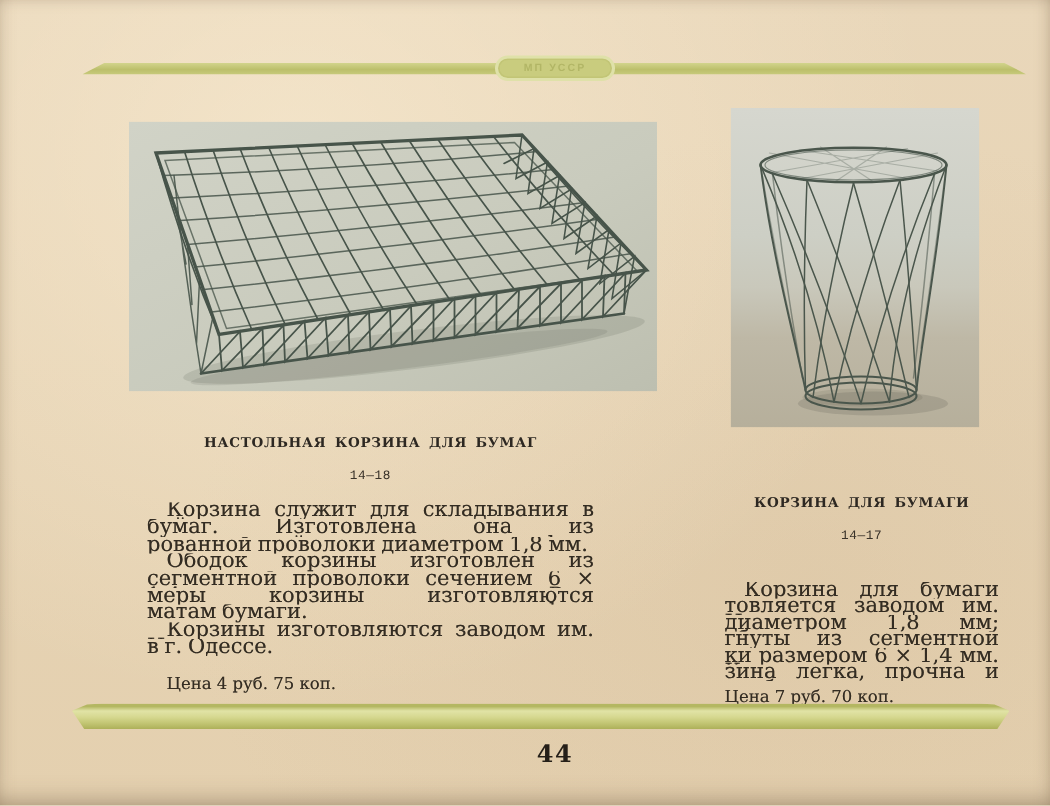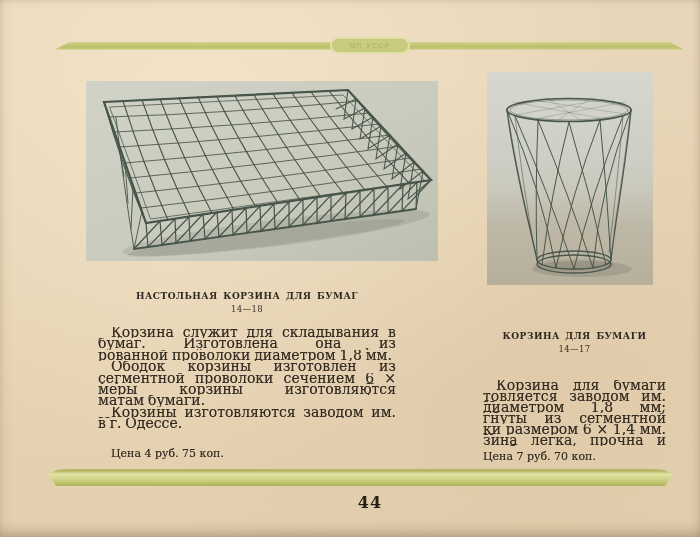--- a/index.html
+++ b/index.html
@@ -48,30 +48,30 @@
   .photo-left{left:86px; top:81px; width:352px; height:180px;}
   .photo-right{left:487px; top:72px; width:166px; height:213px;}
   
   .col{position:absolute;}
   .col-left{left:98px; top:291px; width:298px;}
   .col-right{left:483px; top:331px; width:183px;}
   .item-title{
     font-weight:bold; text-align:center; font-size:9px; line-height:10px;
     letter-spacing:.5px; word-spacing:2px; color:#2d2822; white-space:nowrap;
   }
-  .item-code{text-align:center; font-size:8.5px; line-height:9px; margin-top:4px; letter-spacing:.4px; color:#3a332a;}
+  .item-code{text-align:center; font-size:8.5px; line-height:9px; margin-top:12px; letter-spacing:.4px; color:#3a332a;font-family:Liberation Mono, monospace;}
   .body{margin-top:13px; font-size:14px; line-height:11.4px; word-spacing:-.6px;
         text-shadow:0 0 .35px rgba(51,44,34,.55);}
   .col-right .body{margin-top:26px; line-height:11px;}
   .bl{height:11.4px; overflow:hidden; text-align:justify; text-align-last:justify;}
   .col-right .bl{height:11px;}
   .bl.el{text-align-last:left;}
   .bl.ind{text-indent:13px;}
   .price{font-size:11px; line-height:12px; text-shadow:0 0 .35px rgba(51,44,34,.55);}
-  .col-left .price{margin-top:18px; text-indent:13px;}
+  .col-left .price{margin-top:12px; text-indent:13px;}
   .col-right .price{margin-top:5px;}
   
   .page-number{
     position:absolute; top:493px; left:370px; transform:translateX(-50%);
     font-size:16px; font-weight:bold; color:#251f18; letter-spacing:1px;text-align:right;
   }
 </style>
 </head>
 <body>
 

